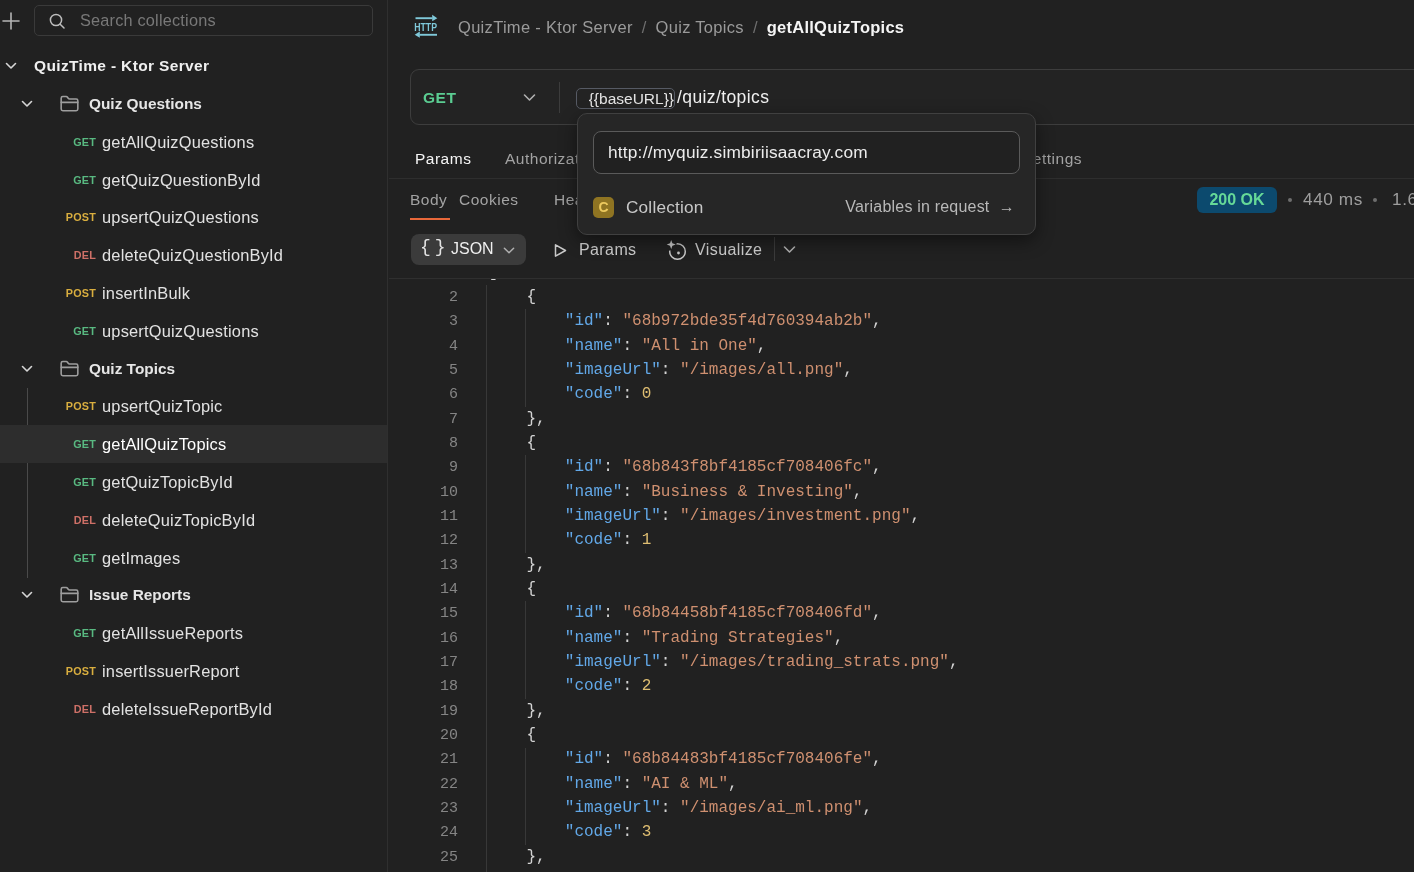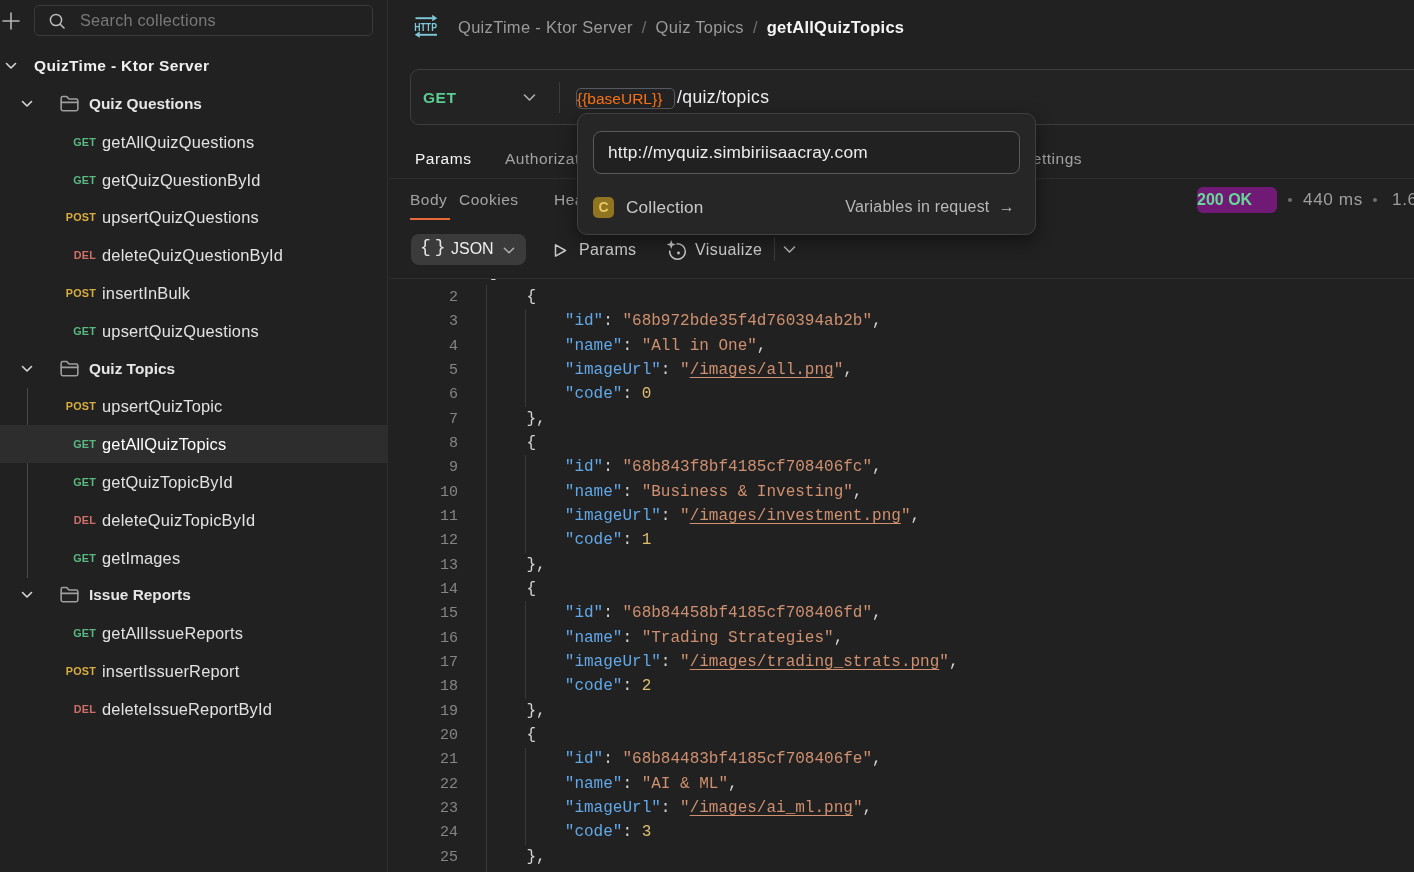--- a/index.html
+++ b/index.html
@@ -26,47 +26,47 @@
 
 #main{position:absolute;left:389px;top:0;width:1025px;height:872px}
 #crumb{position:absolute;left:69px;top:18px;font-size:16.5px;letter-spacing:.3px;color:#9a9a9a;white-space:nowrap}
 #crumb b{color:#f5f5f5;font-weight:600;letter-spacing:.25px}
 #crumb .sep{color:#6f6f6f;padding:0 9px}
 #reqbar{position:absolute;left:21px;top:69px;right:-20px;height:56px;
   background:#232323;border:1px solid #3d3d3d;border-radius:9px}
 #getlbl{position:absolute;left:34px;top:89px;font-size:15.5px;font-weight:bold;letter-spacing:.5px;color:#5bcd92}
 #rdiv{position:absolute;left:170px;top:82px;width:1px;height:31px;background:#3c3c3c}
 #chip{position:absolute;left:187px;top:88px;width:99px;height:21px;border:1px solid #565a64;
-  border-radius:5px;text-align:left;line-height:19px;font-size:15.5px;color:#f97316}
+  border-radius:5px;text-align:right;line-height:19px;font-size:15.5px;color:#e5e5e5}
 #urlrest{position:absolute;left:288px;top:87px;font-size:17.5px;letter-spacing:.4px;color:#f0f0f0}
 .tab{position:absolute;top:150px;font-size:15.5px;letter-spacing:.5px;color:#a3a3a3;white-space:nowrap}
 .tabact{color:#f5f5f5;font-weight:400}
 #tabsep{position:absolute;left:0;top:178px;right:0;height:1px;background:#2e2e2e}
 .rtab{position:absolute;top:191px;font-size:15.5px;letter-spacing:.5px;color:#a3a3a3;white-space:nowrap}
 #bodyu{position:absolute;left:21px;top:218px;width:40px;height:2px;background:#e8683a}
 #badge{position:absolute;left:808px;top:187px;width:80px;height:26px;border-radius:6px;
-  background:#701a75;color:#66d998;font-size:16px;font-weight:600;line-height:26px}
+  background:#0c4a6e;color:#66d998;font-size:16px;font-weight:600;text-align:center;line-height:26px}
 .dot{position:absolute;width:4px;height:4px;border-radius:2px;background:#6e6e6e;top:198px}
 .meta{position:absolute;top:189px;font-size:17.2px;letter-spacing:.6px;color:#9e9e9e;white-space:nowrap}
 #jsonpill{position:absolute;left:22px;top:234px;width:115px;height:31px;border-radius:8px;background:#3b3b3b}
 #jsonpill .br{position:absolute;left:9px;top:3px;font-family:"Liberation Mono",monospace;
   font-size:18px;color:#e3e3e3;letter-spacing:4px}
 #jsonpill .jt{position:absolute;left:40px;top:6px;font-size:16px;color:#f0f0f0}
 .tool{position:absolute;top:241px;font-size:16px;letter-spacing:.4px;color:#cfcfcf;white-space:nowrap}
 #tooldiv{position:absolute;left:385px;top:237px;width:1px;height:24px;background:#3c3c3c}
 #edsep{position:absolute;left:0;top:278px;right:0;height:1px;background:#2f2f2f}
 
 #ed{position:absolute;left:0;top:279px;right:0;bottom:0;overflow:hidden}
 #edin{margin-top:-18.5px}
 .ln{height:24.35px;line-height:24.35px;white-space:pre;
   font-family:"Liberation Mono",monospace;font-size:16px;color:#d4d4d4}
 .ln .g{display:inline-block;width:69px;text-align:right;font-size:15px;color:#858585}
 .ln .c{margin-left:30px}
 .k{color:#62a8e8}.s{color:#cf9070}.n{color:#dfbe72}
-.u{color:#cf9070;text-decoration:underline;text-underline-offset:3px}
+.u{color:#cf9070;text-underline-offset:3px}
 .ig{position:absolute;width:1px;background:#383838}
 
 #pop{position:absolute;left:188px;top:113px;width:459px;height:122px;background:#262626;
   border:1px solid #404040;border-radius:10px;box-shadow:0 6px 18px rgba(0,0,0,.45);z-index:9}
 #popin{position:absolute;left:15px;top:17px;width:427px;height:43px;background:#212121;
   border:1px solid #5a5a5a;border-radius:8px;line-height:41px;padding-left:14px;
   font-size:17.3px;letter-spacing:.2px;color:#ececec}
 #cbadge{position:absolute;left:15px;top:83px;width:21px;height:21px;border-radius:5px;
   background:#8f7422;color:#ecc95e;font-size:14px;font-weight:bold;text-align:center;line-height:21px}
 #coll{position:absolute;left:48px;top:83px;font-size:17.2px;letter-spacing:.2px;color:#c8c8c8}

